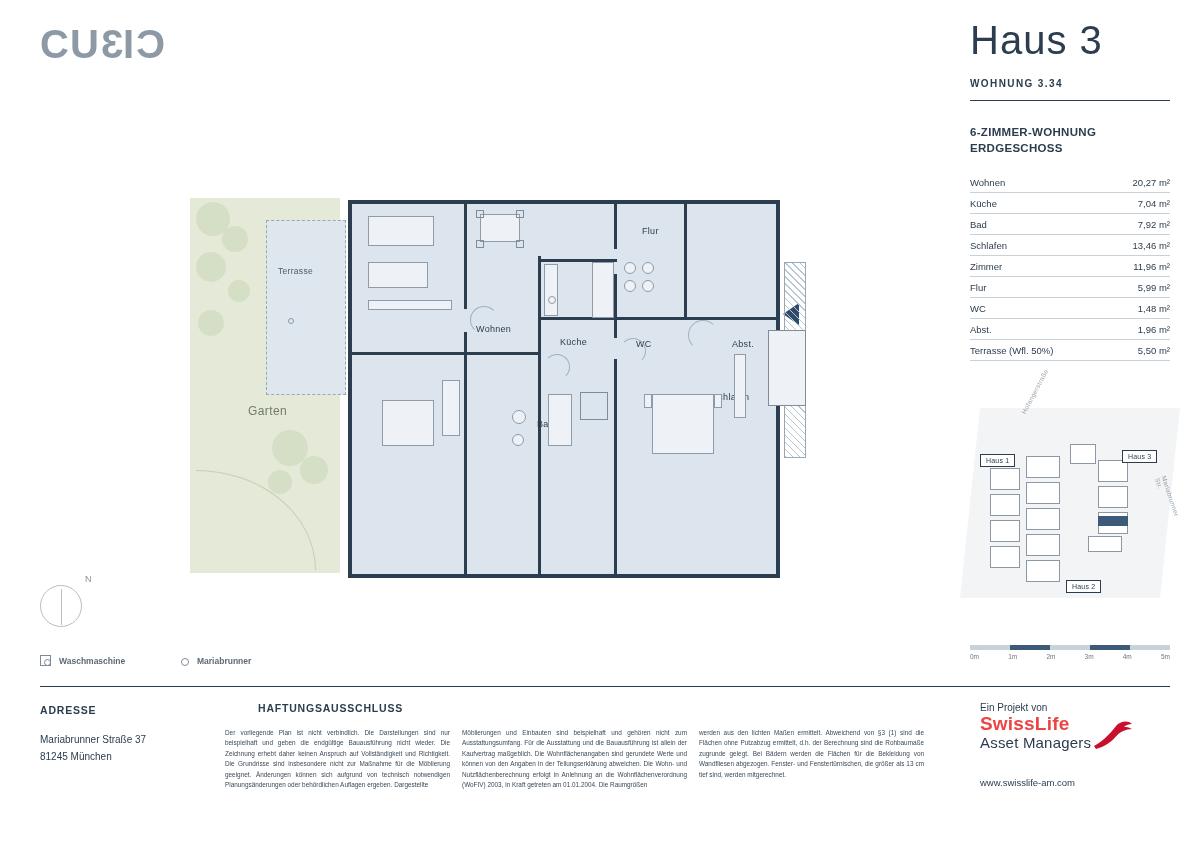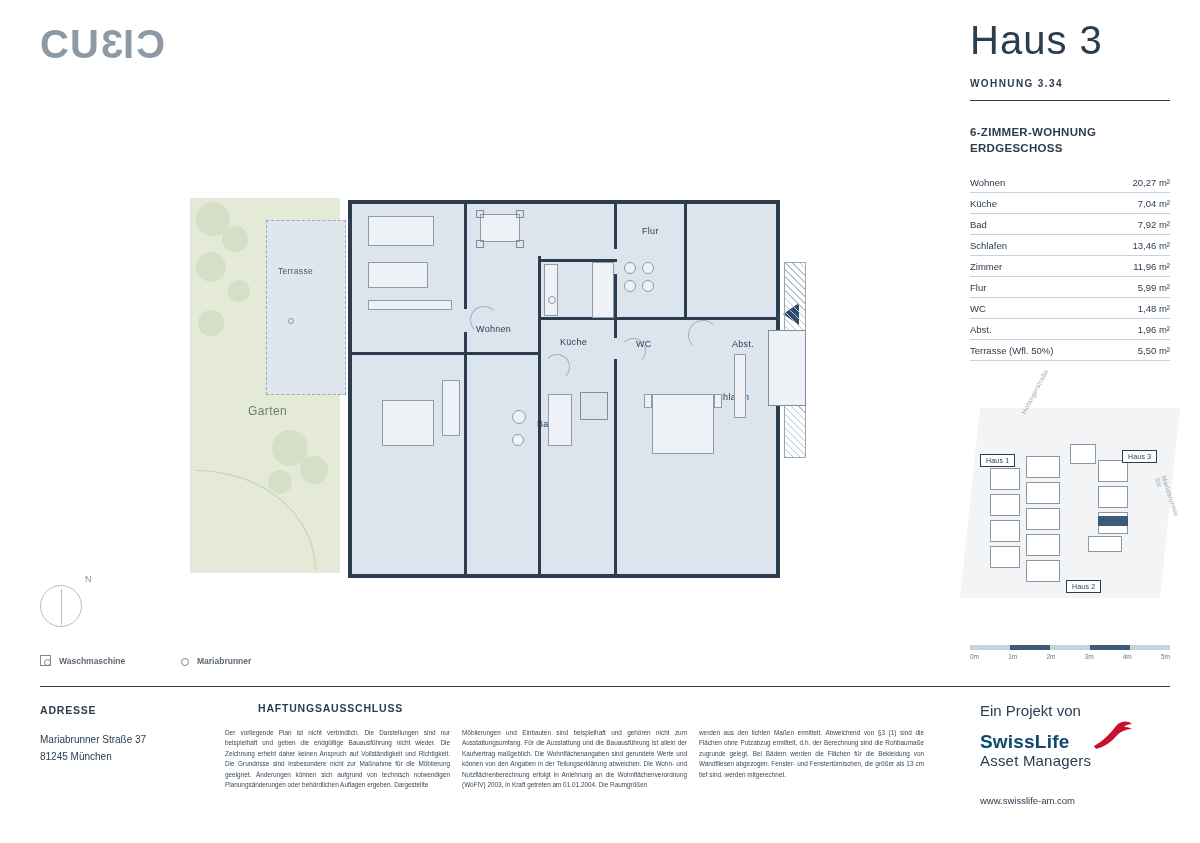--- a/index.html
+++ b/index.html
@@ -190,22 +190,22 @@
   }
   .footer { position:absolute; left:40px; top:702px; width:1130px; }
   .f-h { font-size:10.5px; font-weight:700; letter-spacing:.8px; margin-bottom:12px; }
   .addr { position:absolute; left:0; top:0; width:160px; font-size:10px; line-height:17px; }
   .disc-h { position:absolute; left:185px; top:0; font-size:10.5px; font-weight:700; letter-spacing:.8px;margin-left:33px; }
   .disc-cols { position:absolute; left:185px; top:26px; width:700px; display:flex; gap:12px; }
   .disc-cols p {
     margin:0; width:225px; font-size:6.4px; line-height:10.4px; text-align:justify; color:#3a4a58;
   }
   .project { position:absolute; left:940px; top:0; width:200px; }
-  .project .ein { font-size:15px; margin-bottom:12px; }
-  .sl-name { font-size:19px; font-weight:700; letter-spacing:.2px; color:#0c4a6e; line-height:21px; }
+  .project .ein { font-size:10px; }
+  .sl-name { font-size:19px; font-weight:700; letter-spacing:.2px; color:#ef4444; line-height:21px; }
   .sl-sub { font-size:15px; color:#2b3d4f; letter-spacing:.2px; }
   .sl-url { margin-top:26px; font-size:9.5px; color:#2b3d4f; }
   .sl-logo { position:absolute; right:46px; top:18px; }
 </style>
 </head>
 <body>
 
 <div class="logo">CU<span class="mirror">3</span>I<span class="mirror">C</span></div>
 
 <div class="house-title">Haus 3</div>

